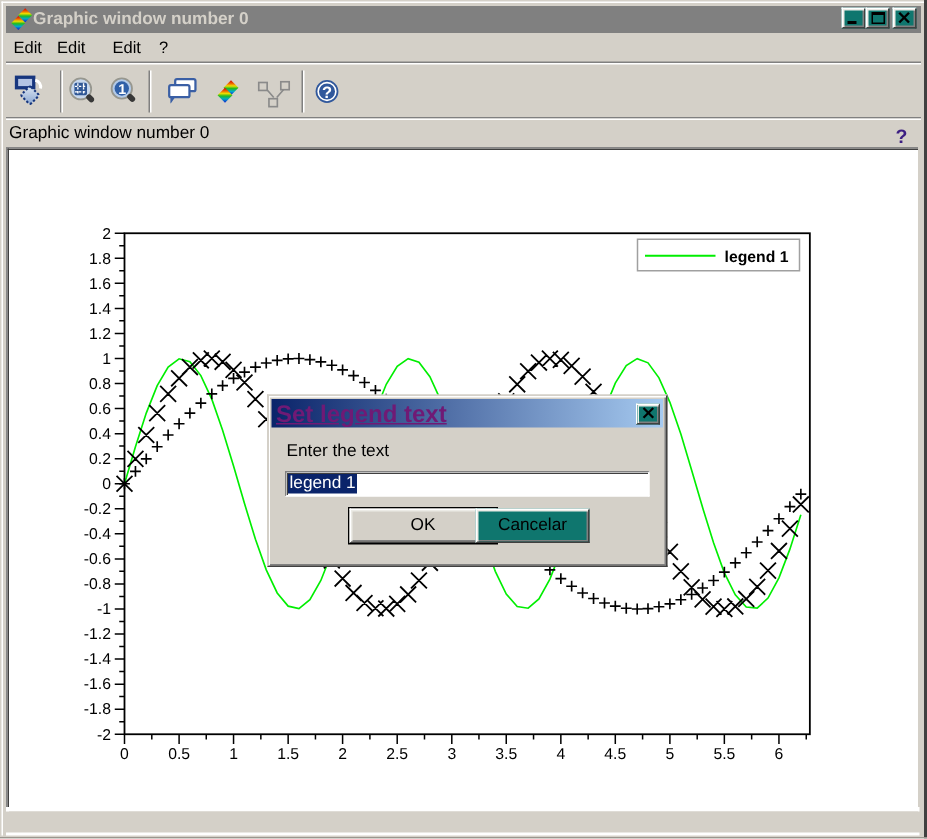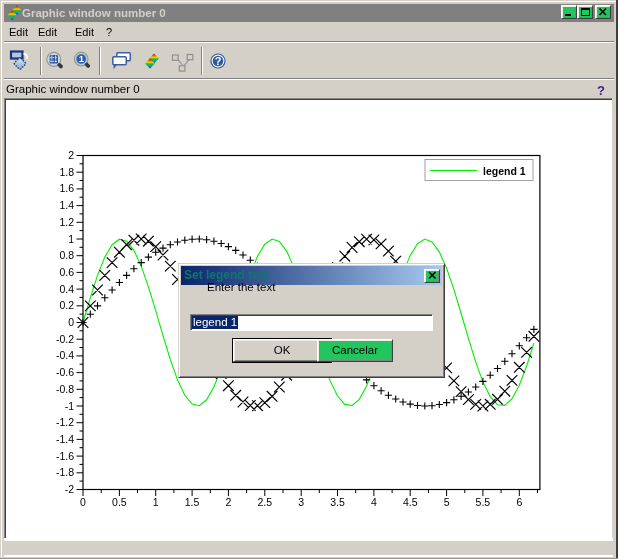--- a/index.html
+++ b/index.html
@@ -1,17 +1,17 @@
 <!DOCTYPE html>
 <html><head><meta charset="utf-8"><style>
 * { margin:0; padding:0; box-sizing:border-box; }
 body { width:618px; height:559px; position:relative; overflow:hidden;
   background:#d4d0c8; font-family:"Liberation Sans", sans-serif; }
 .abs { position:absolute; }
-.raised { background:#22c55e; border:1px solid; border-color:#fff #404040 #404040 #fff;
+.raised { background:#0f766e; border:1px solid; border-color:#fff #404040 #404040 #fff;
   box-shadow:inset 1px 1px 0 #ecebe6, inset -1px -1px 0 #808080; }
 </style></head>
 <body>
 
 <div class="abs" style="left:1px;top:1px;right:2px;bottom:2px;border-left:1px solid #fff;border-top:1px solid #fff;"></div>
 <div class="abs" style="right:0;top:0;width:2px;height:559px;background:#404040;"></div>
 <div class="abs" style="left:0;bottom:0;width:618px;height:1px;background:#9a968e;"></div>
 
 <div class="abs" style="left:4px;top:4px;width:610px;height:18px;background:#808080;"></div>
 <svg class="abs" style="left:7px;top:5px;" width="15" height="16" viewBox="0 0 15 16">
@@ -160,26 +160,26 @@
 <path d="M77.7 317.2l10.6 10.6M88.3 317.2l-10.6 10.6M85.0 300.6l10.6 10.6M95.6 300.6l-10.6 10.6M92.2 284.7l10.6 10.6M102.8 284.7l-10.6 10.6M99.5 270.1l10.6 10.6M110.1 270.1l-10.6 10.6M106.8 257.3l10.6 10.6M117.4 257.3l-10.6 10.6M114.1 246.9l10.6 10.6M124.7 246.9l-10.6 10.6M121.3 239.4l10.6 10.6M131.9 239.4l-10.6 10.6M128.6 234.9l10.6 10.6M139.2 234.9l-10.6 10.6M135.9 233.7l10.6 10.6M146.5 233.7l-10.6 10.6M143.1 235.9l10.6 10.6M153.7 235.9l-10.6 10.6M150.4 241.3l10.6 10.6M161.0 241.3l-10.6 10.6M157.7 249.7l10.6 10.6M168.3 249.7l-10.6 10.6M165.0 260.8l10.6 10.6M175.6 260.8l-10.6 10.6M172.2 274.2l10.6 10.6M182.8 274.2l-10.6 10.6M179.5 289.2l10.6 10.6M190.1 289.2l-10.6 10.6M186.8 305.4l10.6 10.6M197.4 305.4l-10.6 10.6M194.0 322.1l10.6 10.6M204.6 322.1l-10.6 10.6M201.3 338.5l10.6 10.6M211.9 338.5l-10.6 10.6M208.6 354.2l10.6 10.6M219.2 354.2l-10.6 10.6M215.9 368.3l10.6 10.6M226.5 368.3l-10.6 10.6M223.1 380.4l10.6 10.6M233.7 380.4l-10.6 10.6M230.4 390.0l10.6 10.6M241.0 390.0l-10.6 10.6M237.7 396.7l10.6 10.6M248.3 396.7l-10.6 10.6M245.0 400.2l10.6 10.6M255.6 400.2l-10.6 10.6M252.2 400.4l10.6 10.6M262.8 400.4l-10.6 10.6M259.5 397.3l10.6 10.6M270.1 397.3l-10.6 10.6M266.8 391.0l10.6 10.6M277.4 391.0l-10.6 10.6M274.0 381.7l10.6 10.6M284.6 381.7l-10.6 10.6M281.3 369.9l10.6 10.6M291.9 369.9l-10.6 10.6M288.6 356.0l10.6 10.6M299.2 356.0l-10.6 10.6M295.9 340.5l10.6 10.6M306.5 340.5l-10.6 10.6M303.1 324.1l10.6 10.6M313.7 324.1l-10.6 10.6M310.4 307.5l10.6 10.6M321.0 307.5l-10.6 10.6M317.7 291.2l10.6 10.6M328.3 291.2l-10.6 10.6M324.9 275.9l10.6 10.6M335.5 275.9l-10.6 10.6M332.2 262.3l10.6 10.6M342.8 262.3l-10.6 10.6M339.5 250.9l10.6 10.6M350.1 250.9l-10.6 10.6M346.8 242.2l10.6 10.6M357.4 242.2l-10.6 10.6M354.0 236.4l10.6 10.6M364.6 236.4l-10.6 10.6M361.3 233.8l10.6 10.6M371.9 233.8l-10.6 10.6M368.6 234.6l10.6 10.6M379.2 234.6l-10.6 10.6M375.8 238.6l10.6 10.6M386.4 238.6l-10.6 10.6M383.1 245.8l10.6 10.6M393.7 245.8l-10.6 10.6M390.4 255.9l10.6 10.6M401.0 255.9l-10.6 10.6M397.7 268.4l10.6 10.6M408.3 268.4l-10.6 10.6M404.9 282.8l10.6 10.6M415.5 282.8l-10.6 10.6M412.2 298.6l10.6 10.6M422.8 298.6l-10.6 10.6M419.5 315.1l10.6 10.6M430.1 315.1l-10.6 10.6M426.7 331.8l10.6 10.6M437.3 331.8l-10.6 10.6M434.0 347.8l10.6 10.6M444.6 347.8l-10.6 10.6M441.3 362.6l10.6 10.6M451.9 362.6l-10.6 10.6M448.6 375.6l10.6 10.6M459.2 375.6l-10.6 10.6M455.8 386.3l10.6 10.6M466.4 386.3l-10.6 10.6M463.1 394.3l10.6 10.6M473.7 394.3l-10.6 10.6M470.4 399.1l10.6 10.6M481.0 399.1l-10.6 10.6M477.6 400.7l10.6 10.6M488.2 400.7l-10.6 10.6M484.9 399.0l10.6 10.6M495.5 399.0l-10.6 10.6M492.2 394.0l10.6 10.6M502.8 394.0l-10.6 10.6M499.5 385.9l10.6 10.6M510.1 385.9l-10.6 10.6M506.7 375.1l10.6 10.6M517.3 375.1l-10.6 10.6M514.0 362.0l10.6 10.6M524.6 362.0l-10.6 10.6M521.3 347.1l10.6 10.6M531.9 347.1l-10.6 10.6M528.6 331.0l10.6 10.6M539.2 331.0l-10.6 10.6" stroke="#000" stroke-width="1.2" fill="none"></path>
 <rect x="425" y="159.5" width="108" height="21" fill="#fff" stroke="#a0a0a0" stroke-width="1"></rect>
 <line x1="430" y1="170.5" x2="477" y2="170.5" stroke="#00ee00" stroke-width="1.2"></line>
 <text x="483" y="174.5" font-family="Liberation Sans, sans-serif" font-size="10.5px" font-weight="bold" fill="#000">legend 1</text>
 </svg>
 
 <div class="abs" style="left:178px;top:263px;width:267px;height:115px;background:#d4d0c8;
  border:1px solid;border-color:#d4d0c8 #404040 #404040 #d4d0c8;
  box-shadow:inset 1px 1px 0 #fff, inset -1px -1px 0 #808080;">
   <div class="abs" style="left:2px;top:2px;right:2px;height:19px;background:linear-gradient(to right,#0a246a,#a6caf0);"></div>
-  <div class="abs" style="left:5px;top:4px;font-size:12px;font-weight:bold;color:#0f766e;">Set legend text</div>
+  <div class="abs" style="left:5px;top:4px;font-size:16px;font-weight:bold;color:#701a75;text-decoration:underline;">Set legend text</div>
   <div class="abs raised" style="left:245px;top:4.5px;width:16px;height:14px;"></div>
   <svg class="abs" style="left:249px;top:7px;" width="9" height="9" viewBox="0 0 9 9">
       <path d="M1 1 L7.5 7.5 M7.5 1 L1 7.5" stroke="#000" stroke-width="1.5"></path>
     </svg>
-  <div class="abs" style="left:12px;top:17px;font-size:11.5px;margin-left:16px;">Enter the text</div>
+  <div class="abs" style="left:12px;top:31px;font-size:11.5px;">Enter the text</div>
   <div class="abs" style="left:11px;top:50px;width:243px;height:17px;background:#fff;
    border:1px solid;border-color:#808080 #fff #fff #808080;
    box-shadow:inset 1px 1px 0 #404040;">
     <div class="abs" style="left:1px;top:1px;width:46px;height:13px;background:#0a246a;color:#fff;font-size:11.5px;line-height:13px;padding-left:1px;">legend 1</div>
   </div>
   <div class="abs" style="left:53px;top:74px;width:100px;height:25px;background:#d4d0c8;border:1px solid #000;">
     <div class="abs" style="left:0;top:0;right:0;bottom:0;border:1px solid;border-color:#fff #404040 #404040 #fff;box-shadow:inset 1px 1px 0 #ecebe6, inset -1px -1px 0 #808080;"></div>
     <div class="abs" style="left:0;right:0;top:5px;text-align:center;font-size:11.5px;">OK</div>
   </div>
   <div class="abs raised" style="left:138px;top:75px;width:76px;height:23px;">

